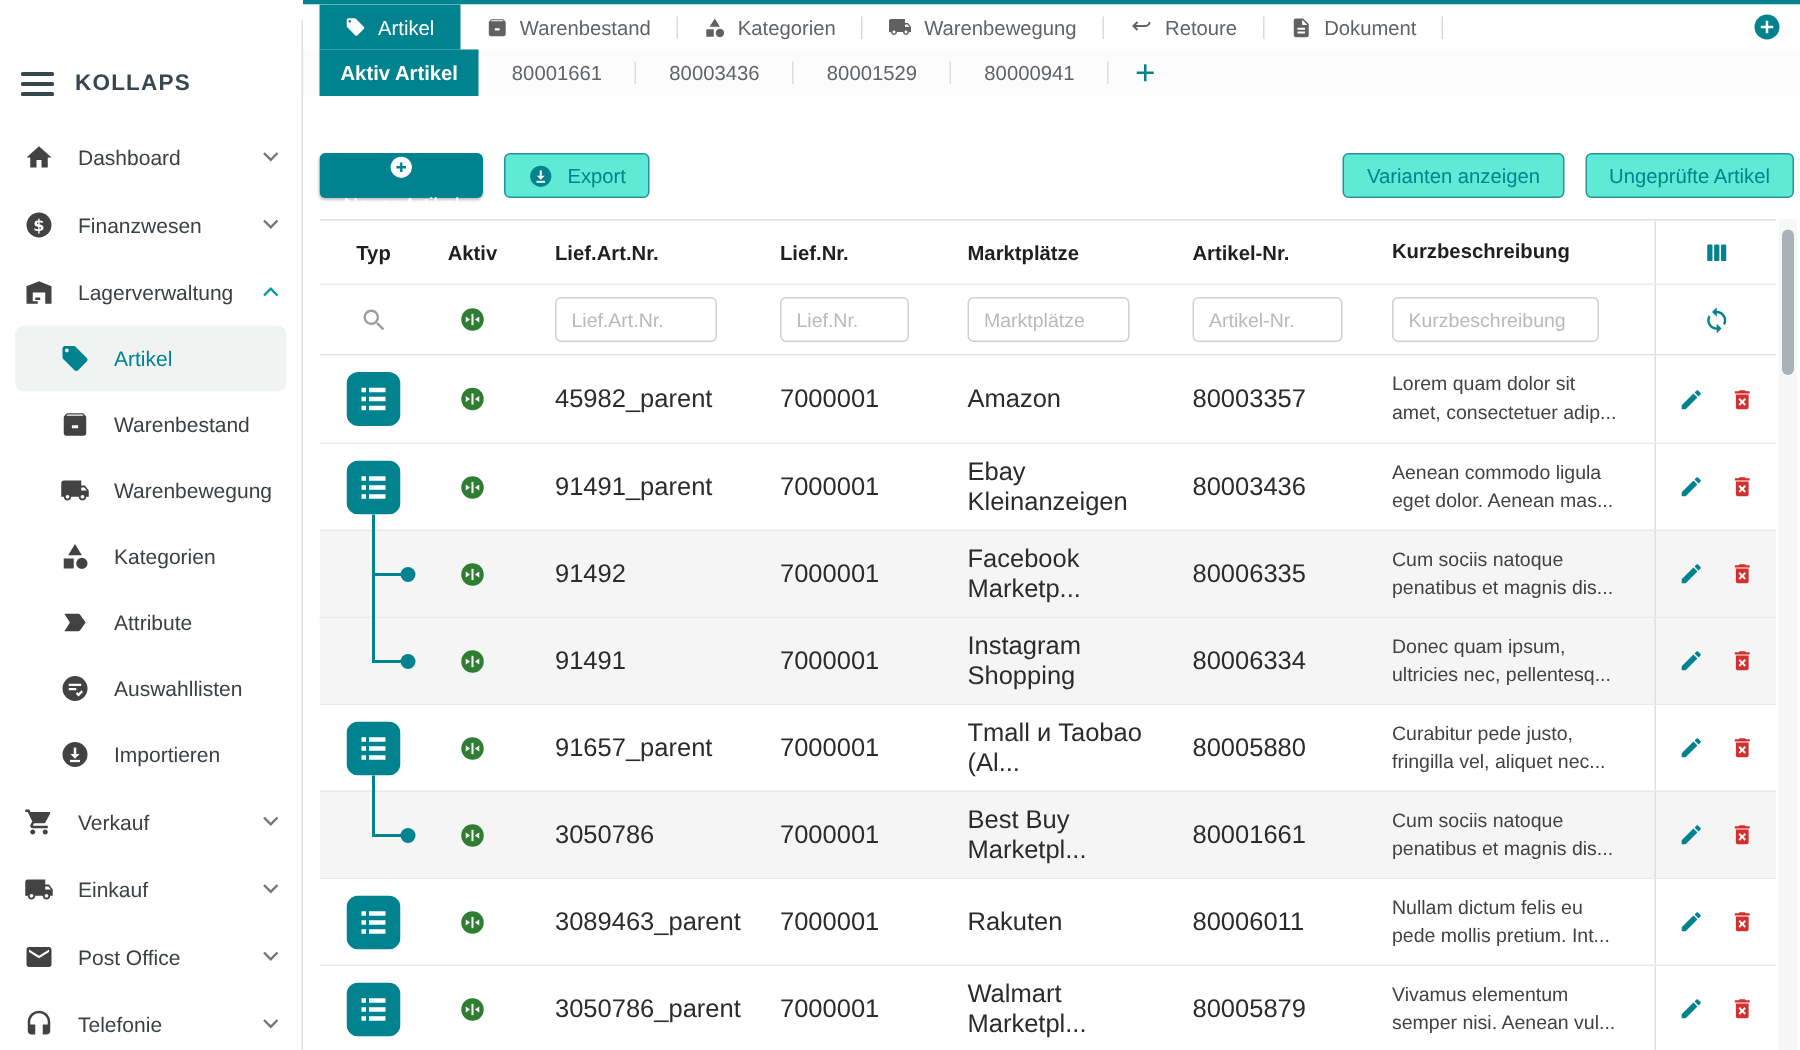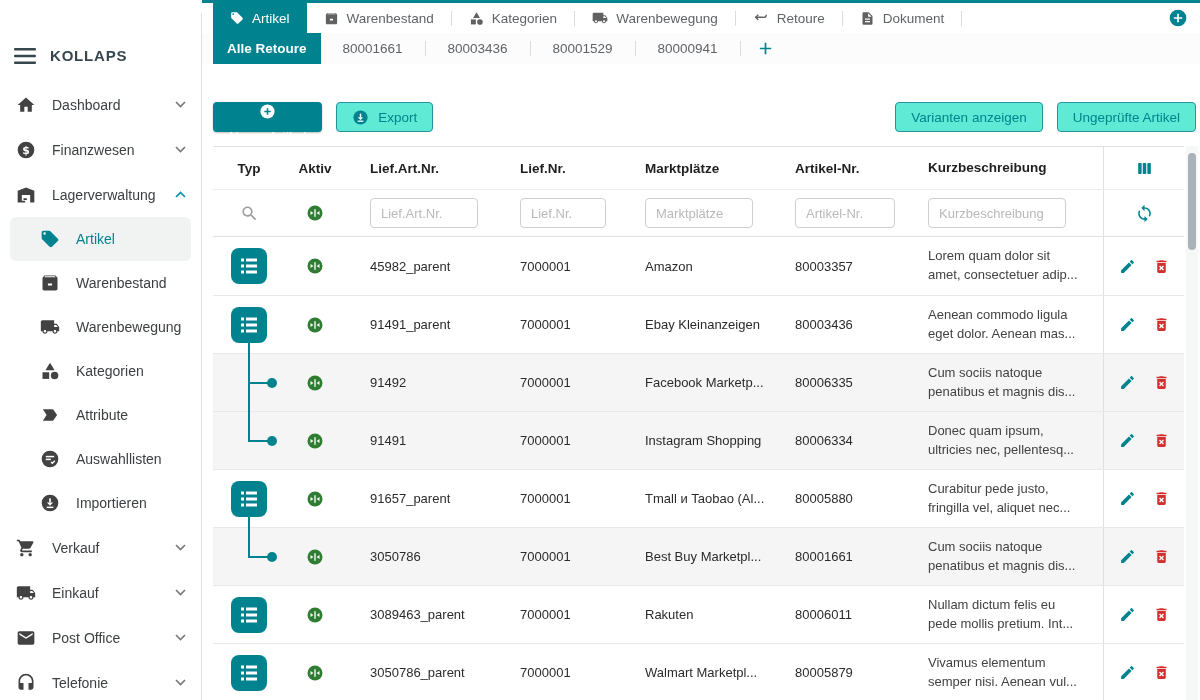--- a/index.html
+++ b/index.html
@@ -67,21 +67,21 @@
     font-size:13.5px;font-weight:700;color:#1f1f1f;}
   .tfilter{height:47px;border-bottom:1px solid var(--border);}
   .finput{height:30px;border:1px solid #cfcfcf;border-radius:4px;background:#fff;
     font-size:13px;color:#333;padding:0 10px;width:100%;outline:none;
     font-family:"Liberation Sans","DejaVu Sans",sans-serif;}
   .finput::placeholder{color:#b9b9b9;}
   .w-lan{width:108px;}.w-ln{width:86px;}.w-mp{width:108px;}.w-an{width:100px;}.w-kb{width:138px;}
   .row{height:58px;border-top:1px solid #e9e9e9;background:#fff;}
   .row:first-child{border-top:none;}
   .kind-child,.kind-child-last{background:#f5f5f5;}
-  .t{font-size:13px;color:#2b2b2b;}
+  .t{font-size:17px;color:#2b2b2b;}
   .c-kb{font-size:13px;color:#424242;line-height:1.45;}
   .typ-icon{width:36px;height:36px;}
   .conn{display:none;position:absolute;background:var(--accent);z-index:2;}
   .conn-down{left:35px;top:47px;height:12px;width:2px;}
   .conn-v-full{left:35px;top:-1px;bottom:-1px;width:2px;}
   .conn-v-half{left:35px;top:-1px;height:30px;width:2px;}
   .conn-branch{left:35px;top:28px;width:24px;height:2px;}
   .conn-dot{left:54px;top:24px;width:10px;height:10px;border-radius:50%;}
   .kind-parent-with-children .conn-down{display:block;}
   .kind-child .conn-v-full{display:block;}
@@ -346,21 +346,21 @@
     <span class="tab-add">
       <svg viewBox="0 0 24 24" width="20" height="20">
           <circle cx="12" cy="12" r="10" fill="#00838f"></circle>
           <path d="M12 7v10M7 12h10" stroke="#fff" stroke-width="2"></path>
         </svg>
     </span>
   </div>
 
   <div class="subtabbar">
     <div class="subtab active">
-        <span>Alle Retoure</span>
+        <span>Aktiv Artikel</span>
       </div>
     <div class="subtab">
         <span>80001661</span>
       </div>
     <div class="tabsep"></div>
     <div class="subtab">
         <span>80003436</span>
       </div>
     <div class="tabsep"></div>
     <div class="subtab">

